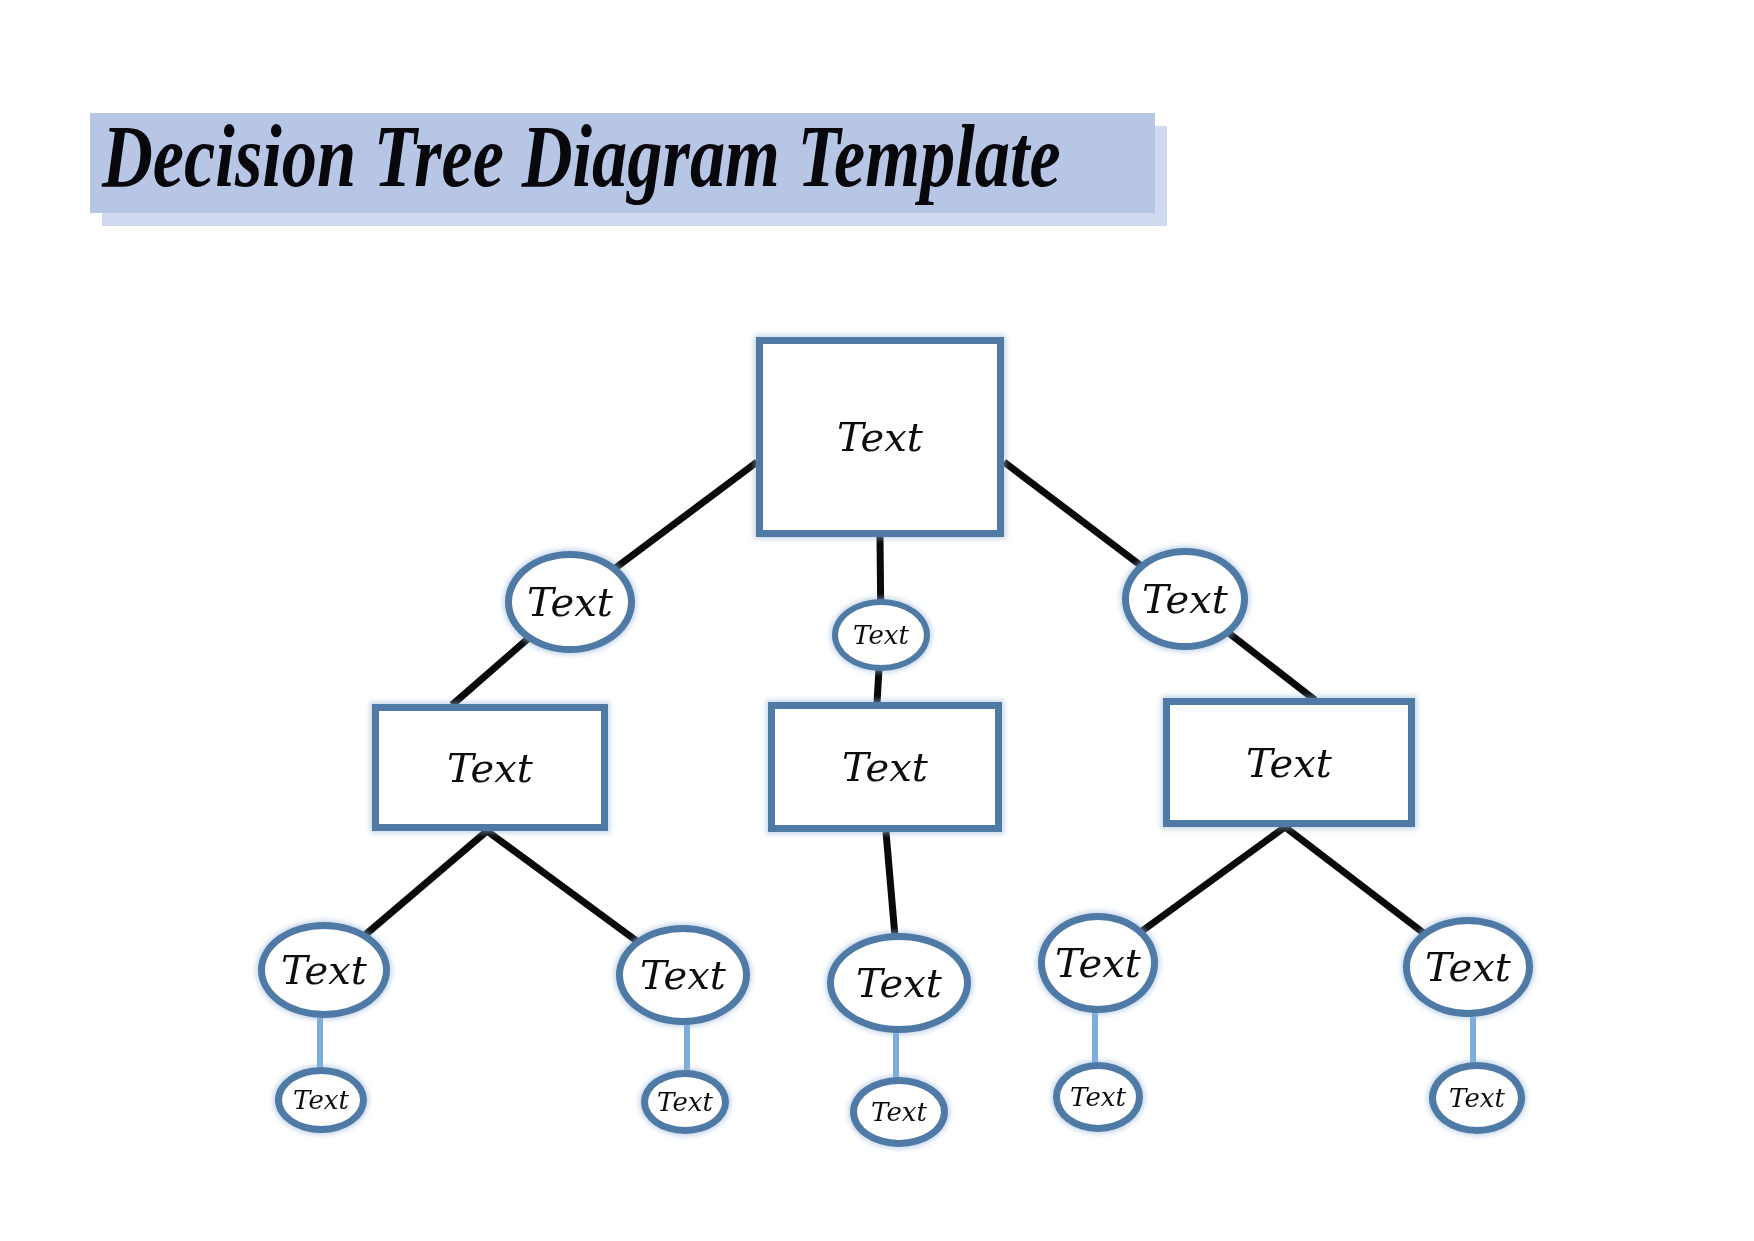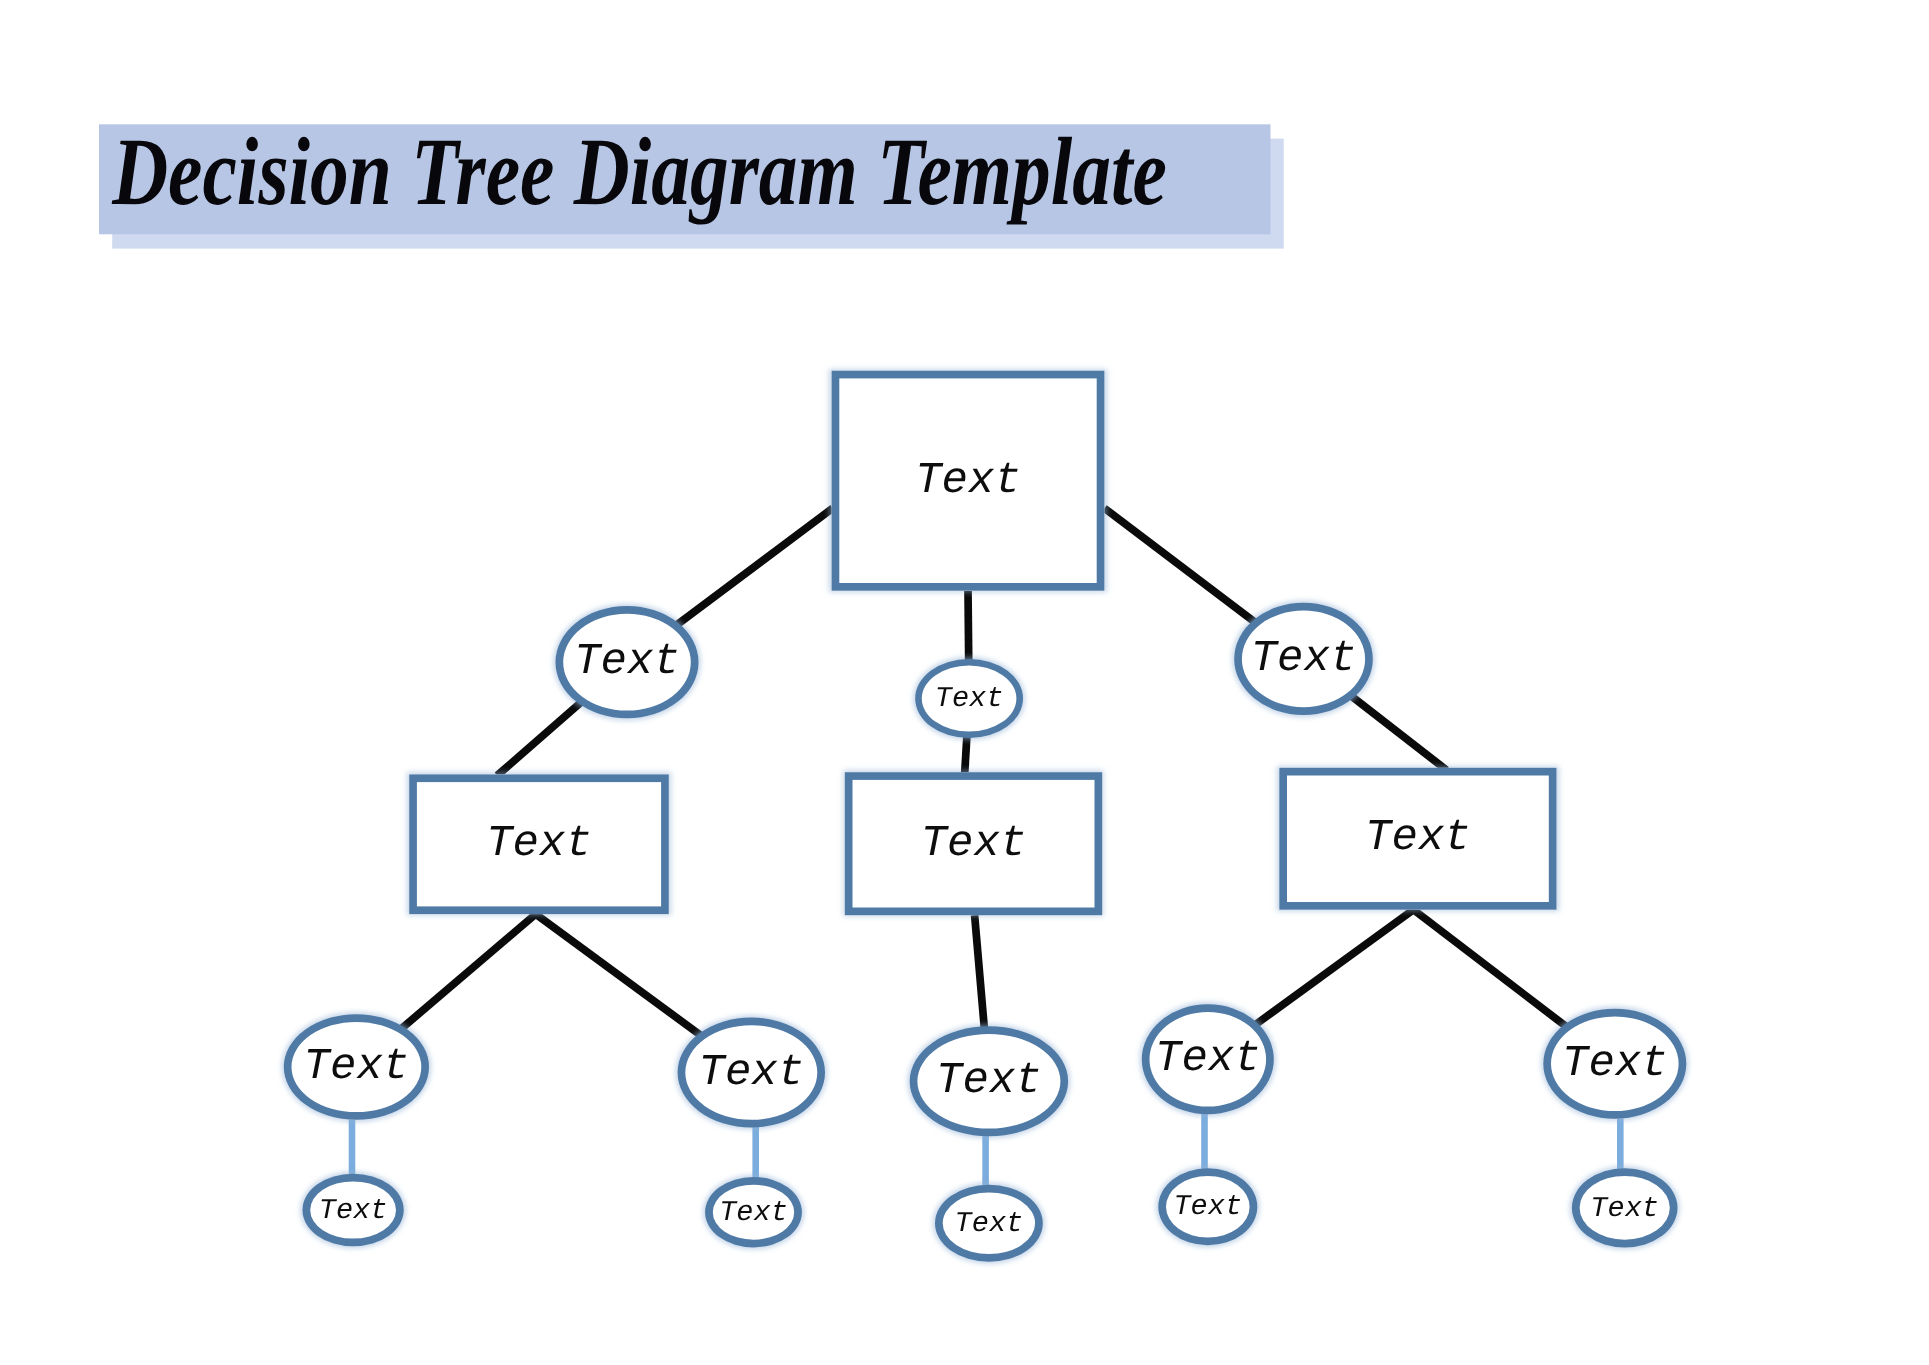--- a/index.html
+++ b/index.html
@@ -35,21 +35,21 @@
     font-style:italic;
     font-weight:bold;
     font-size:88px;
     line-height:1.2;
     color:var(--title-color);
     white-space:nowrap;
     transform:scaleX(0.8);
     transform-origin:left top;
   }
   
-  .diagram{position:absolute;inset:0;font-family:Liberation Mono, monospace;}
+  .diagram{position:absolute;inset:0;}
   .edges{position:absolute;left:0;top:0;z-index:1;}
   .edge-black{stroke:var(--edge-black);stroke-width:7;}
   .edge-blue{stroke:var(--edge-blue);stroke-width:6;}
   .node{
     position:absolute;
     z-index:2;
     display:flex;
     align-items:center;
     justify-content:center;
     background:var(--node-fill);

